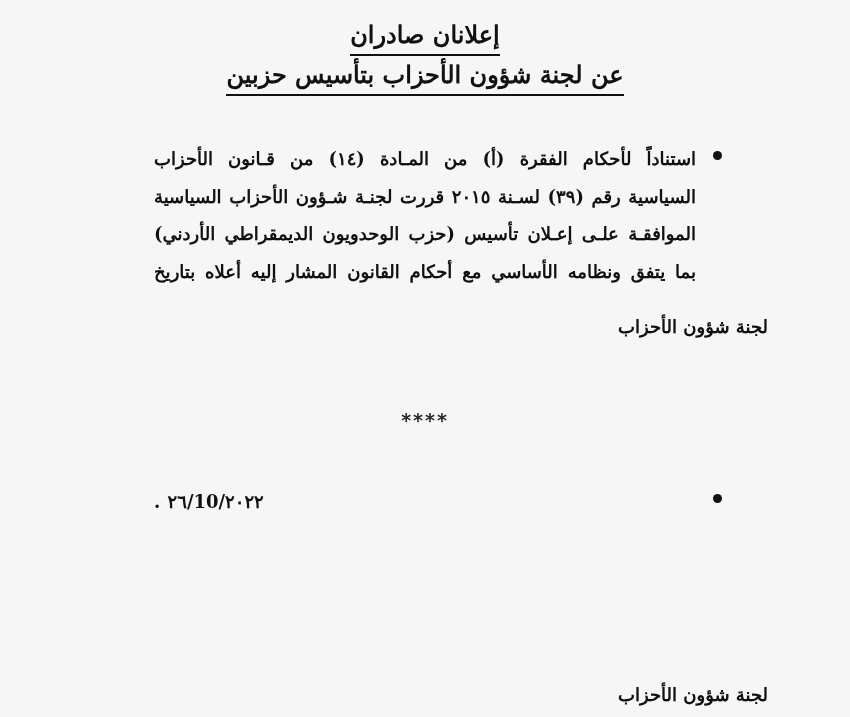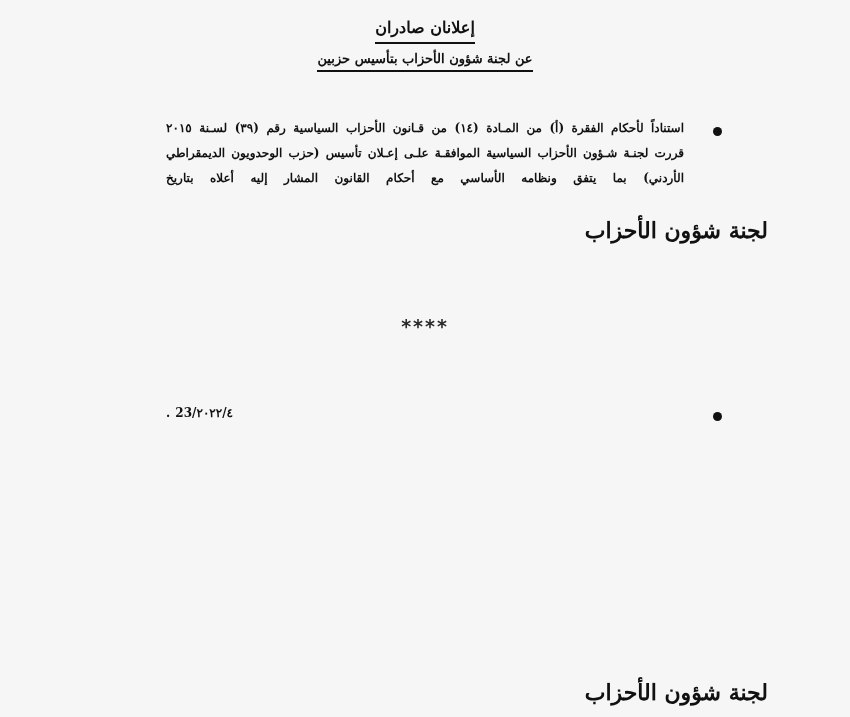--- a/index.html
+++ b/index.html
@@ -36,25 +36,24 @@
     letter-spacing: 0.5px;
     line-height: 1.55;
     color: #111;
   }
   .heading-line span.ul {
     display: inline-block;
     border-bottom: 2px solid #111;
     padding-bottom: 1px;
   }
   .heading-1 {
-    font-size: 16px;
+    font-size: 24px;
   }
   .heading-2 {
-    font-size: 13px;
-    margin-top: 5px;
+    font-size: 24px;
   }
 
   
   .body-area {
     padding: 0 150px 0 150px;
   }
 
   .announcement {
     position: relative;
     margin: 0;
@@ -70,39 +69,39 @@
     position: absolute;
     right: -22px;
     top: 11px;
     width: 9px;
     height: 9px;
     border-radius: 50%;
     background: #111;
   }
 
   .para {
-    margin: 16px;
-    font-size: 12px;
+    margin: 4px;
+    font-size: 18px;
     font-weight: bold;
     line-height: 2.08;
     text-align: justify;
     text-align-last: justify;
     color: #111;
     letter-spacing: 0.2px;
     word-spacing: 1px;
   }
   .para .last-line {
     display: block;
     text-align: left;
     text-align-last: left;
   }
 
   .signature {
     margin: 0;
-    font-size: 22px;
+    font-size: 18px;
     font-weight: bold;
     color: #111;
     text-align: right;
     padding-right: 0;
     letter-spacing: 0.2px;
   }
   .sig-first { margin-top: 26px; margin-right: -68px; }
   .sig-second { position: absolute; right: 82px; bottom: 12px; }
 
   .stars {
@@ -142,21 +141,21 @@
       <p class="signature sig-first">لجنة شؤون الأحزاب</p>
     </div>
 
     <div class="stars">****</div>
     <div class="gap-after-stars"></div>
 
     <div class="announcement second">
       <div class="bullet-row">
         <span class="bullet-dot"></span>
         <p class="para">
-          <span class="last-line">٢٠٢٢/٤/23 .</span>
+          <span class="last-line">٢٠٢٢/10/٢٦ .</span>
         </p>
       </div>
     </div>
 
   </div>
 
   <p class="signature sig-second">لجنة شؤون الأحزاب</p>
 
 </div>
 

